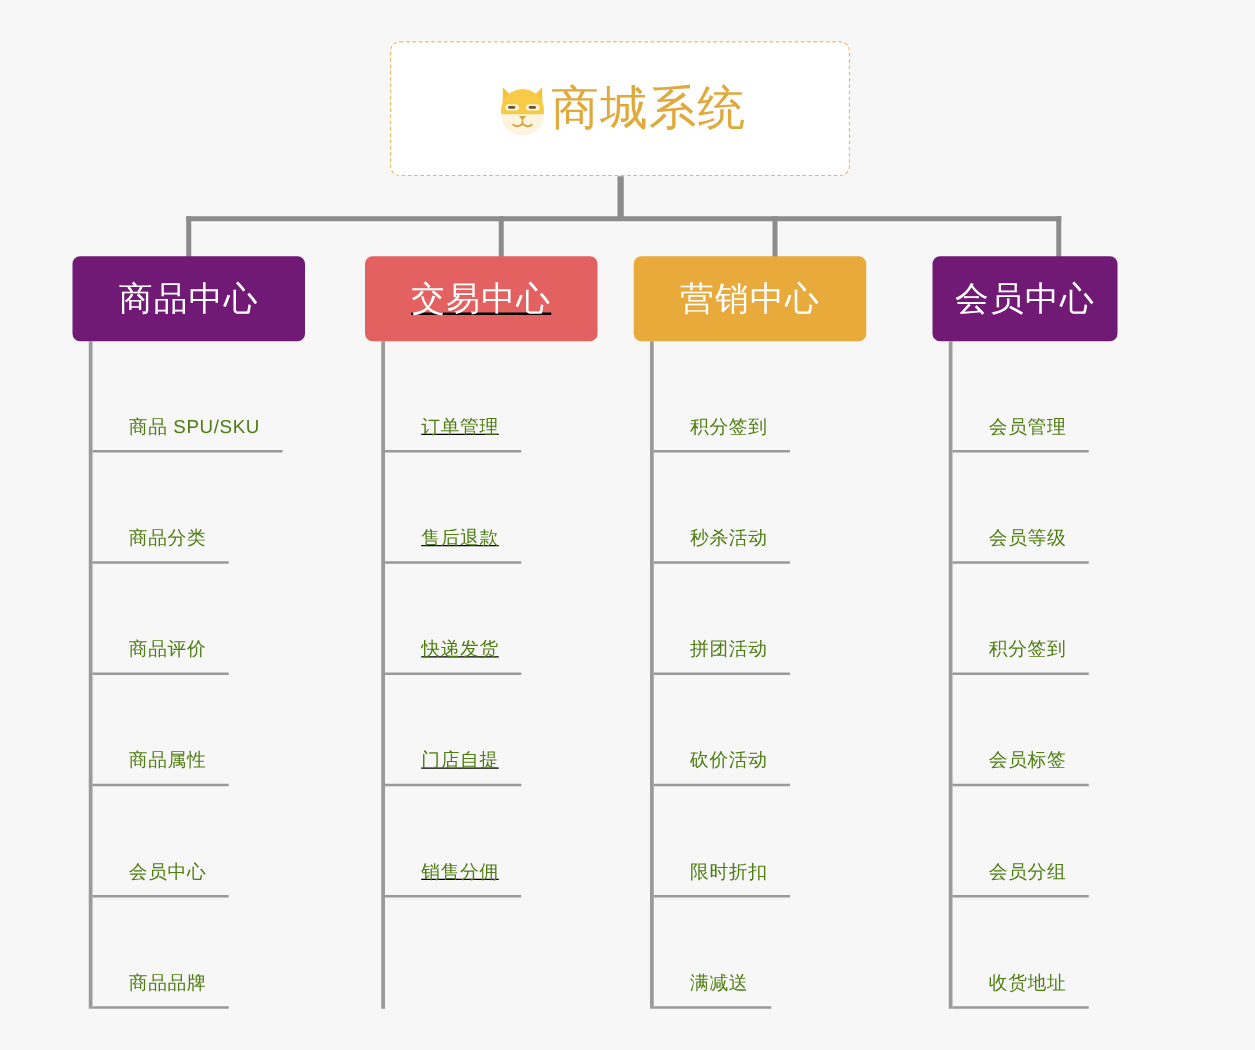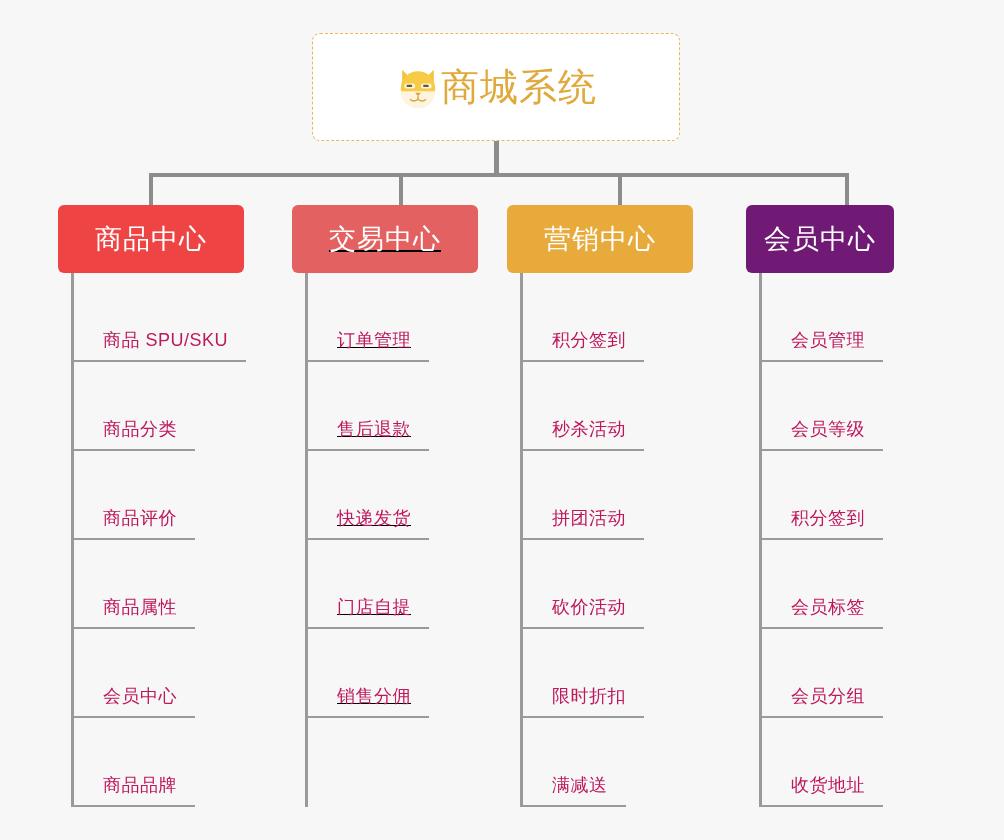--- a/index.html
+++ b/index.html
@@ -95,22 +95,22 @@
     align-items: flex-end;
   }
   .leaf-inner {
     position: relative;
     margin-left: 3px;
     padding: 0 18px 9px 29px;
     border-bottom: 2px solid #9a9a9a;
     white-space: nowrap;
   }
   .leaf-label {
-    font-size: 18px;
-    color: #be185d;
+    font-size: 15px;
+    color: #4d7c0f;
     line-height: 1.1;
     letter-spacing: 0.5px;
   }
 </style>
 </head>
 <body>
 
 <div id="diagram">
 
   <div class="root-node">
@@ -132,21 +132,21 @@
   </div>
 
   <div class="conn conn-v" style="left:494px; top:141px; width:5px; height:34px;"></div>
   <div class="conn conn-h" style="left:149px; top:173px; width:700px;"></div>
   <div class="conn conn-v" style="left:149px; top:173px; height:35px;"></div>
   <div class="conn conn-v" style="left:399px; top:173px; height:35px;"></div>
   <div class="conn conn-v" style="left:618px; top:173px; height:35px;"></div>
   <div class="conn conn-v" style="left:845px; top:173px; height:35px;"></div>
 
   <div class="column" style="left:58px; width:186px;">
-    <div class="cat-header" style="background:#ef4444; width:186px;">
+    <div class="cat-header" style="background:#701a75; width:186px;">
       <span>商品中心</span>
     </div>
     <div class="leaves">
       <div class="trunk" style="height:534px;"></div>
       <div class="leaf">
           <div class="leaf-inner"><span class="leaf-label">商品 SPU/SKU</span></div>
         </div>
       <div class="leaf">
           <div class="leaf-inner"><span class="leaf-label">商品分类</span></div>
         </div>

